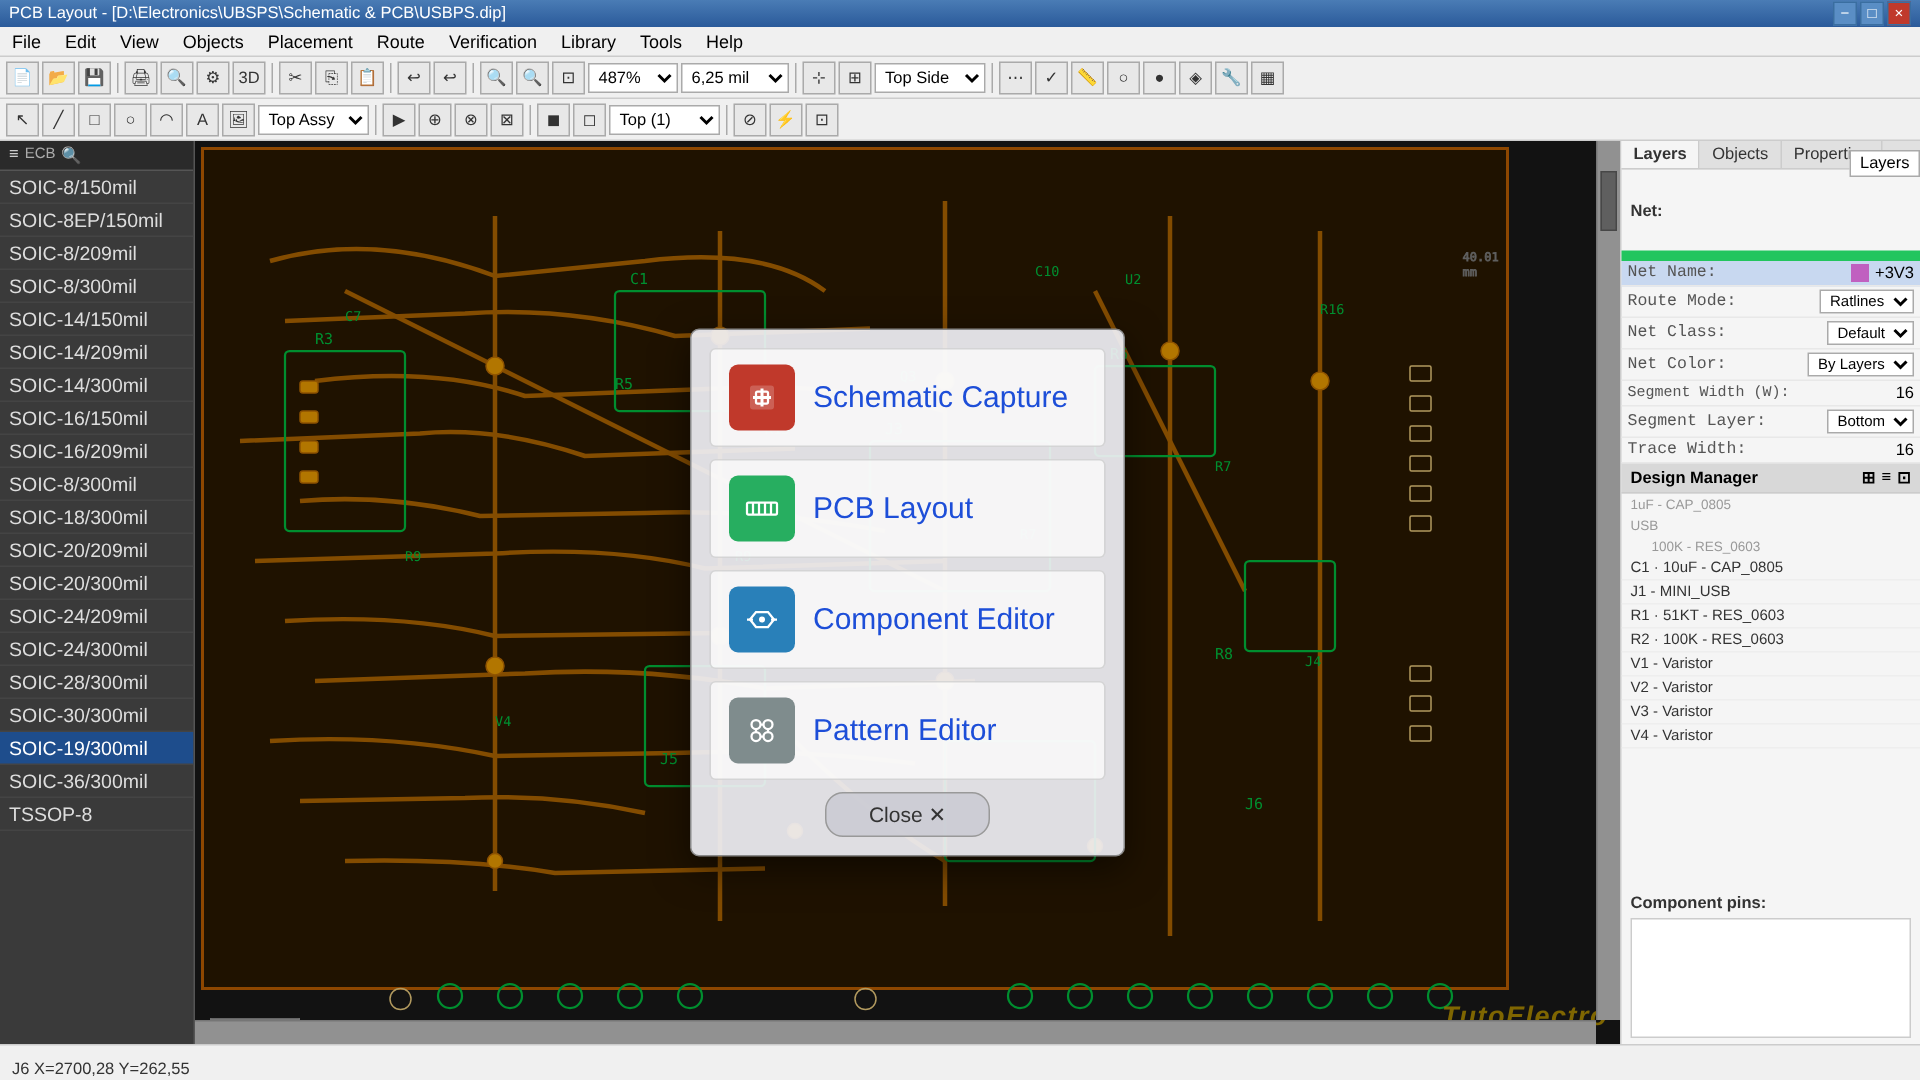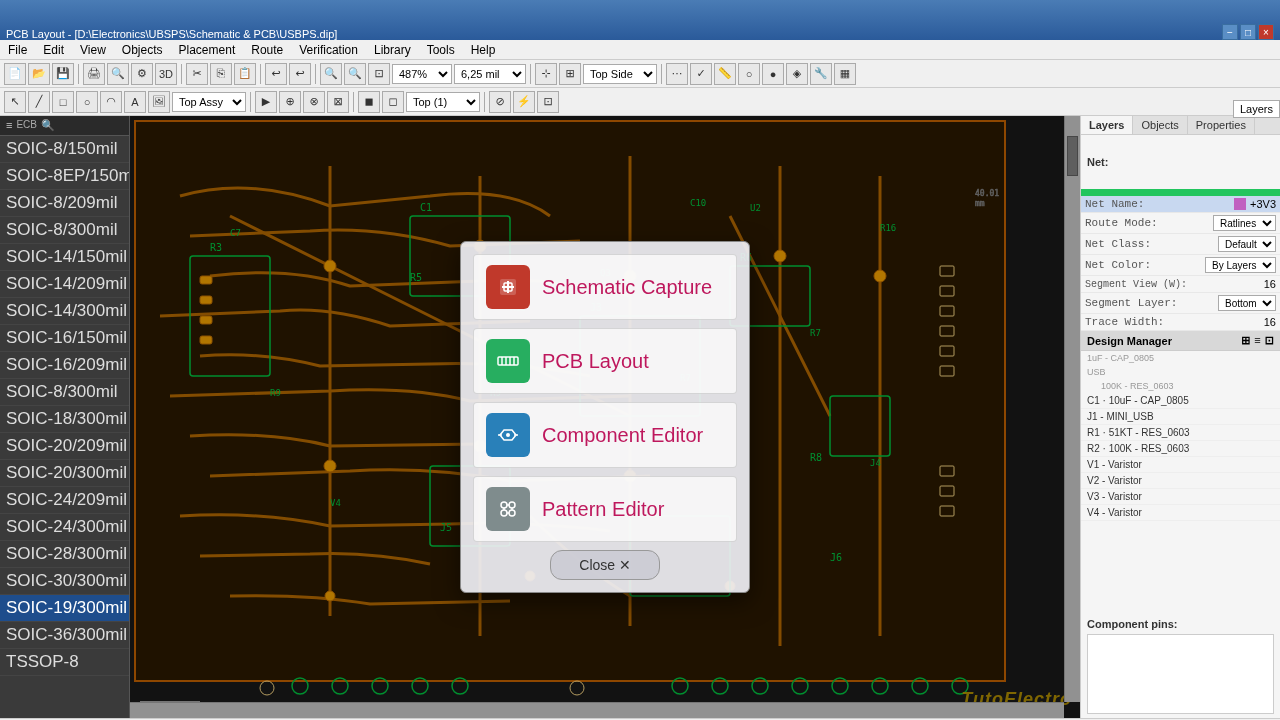--- a/index.html
+++ b/index.html
@@ -1,23 +1,23 @@
 <!DOCTYPE html>
 <html><head>
   <meta charset="utf-8">
   <style>
     * { margin: 0; padding: 0; box-sizing: border-box; }
     body { width: 1280px; height: 720px; overflow: hidden; font-family: 'Segoe UI', Arial, sans-serif; font-size: 12px; background: #2a2a2a; }
 
     
     #titlebar {
-      height: 40px;
+      height: 18px;
       background: linear-gradient(to bottom, #4a7cb5, #2a5a9a);
       display: flex;
-      align-items: flex-end;
+      align-items: center;
       padding: 0 6px;
       color: white;
       font-size: 11px;
       justify-content: space-between;
     }
     #titlebar-controls { display: flex; gap: 2px; }
     #titlebar-controls span {
       width: 16px; height: 16px; background: #5a8ec5; display: flex; align-items: center; justify-content: center;
       font-size: 10px; cursor: pointer; color: white; border: 1px solid #3a6ea0;
     }
@@ -79,21 +79,21 @@
       padding: 3px 6px;
       color: #ccc;
       font-size: 11px;
       border-bottom: 1px solid #555;
       display: flex;
       gap: 4px;
     }
     .sidebar-item {
       padding: 3px 6px;
       color: #ddd;
-      font-size: 17px;
+      font-size: 13px;
       cursor: pointer;
       border-bottom: 1px solid #444;
       white-space: nowrap;
     }
     .sidebar-item.selected { background: #1e4d8c; color: white; }
 
     
     #canvas-area {
       flex: 1;
       position: relative;
@@ -216,21 +216,21 @@
       font-size: 22px;
       flex-shrink: 0;
     }
     .icon-schematic { background: #c0392b; }
     .icon-pcb { background: #27ae60; }
     .icon-component { background: #2980b9; }
     .icon-pattern { background: #7f8c8d; }
     .dialog-label {
       font-size: 20px;
       font-weight: normal;
-      color: #be185d;
+      color: #1d4ed8;
     }
     #close-btn {
       display: flex;
       justify-content: center;
       margin-top: 4px;
     }
     #close-btn button {
       padding: 6px 28px;
       font-size: 14px;
       background: rgba(200,200,210,0.8);
@@ -643,21 +643,21 @@
           <option>Default</option>
         </select>
       </div>
       <div class="prop-row">
         <span class="prop-label">Net Color:</span>
         <select class="prop-select">
           <option>By Layers</option>
         </select>
       </div>
       <div class="prop-row">
-        <span class="prop-label" style="font-size:10px;">Segment View (W):</span>
+        <span class="prop-label" style="font-size:10px;">Segment Width (W):</span>
         <span class="prop-value">16</span>
       </div>
       <div class="prop-row">
         <span class="prop-label">Segment Layer:</span>
         <select class="prop-select">
           <option>Bottom</option>
         </select>
       </div>
       <div class="prop-row">
         <span class="prop-label">Trace Width:</span>

